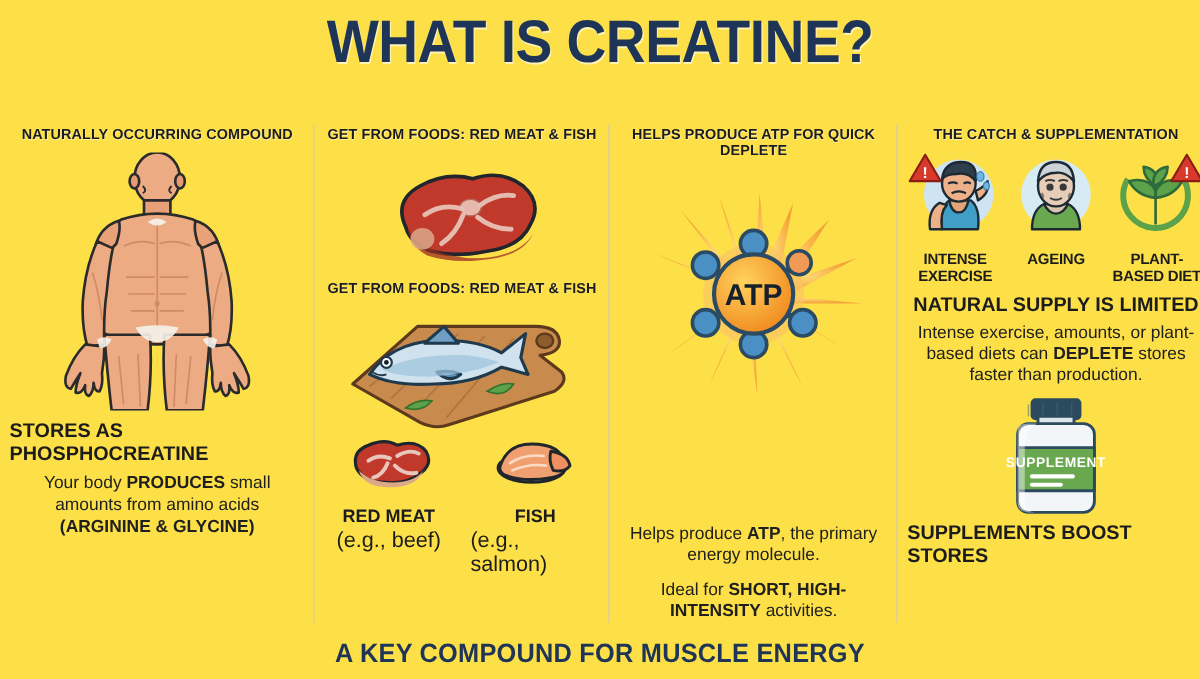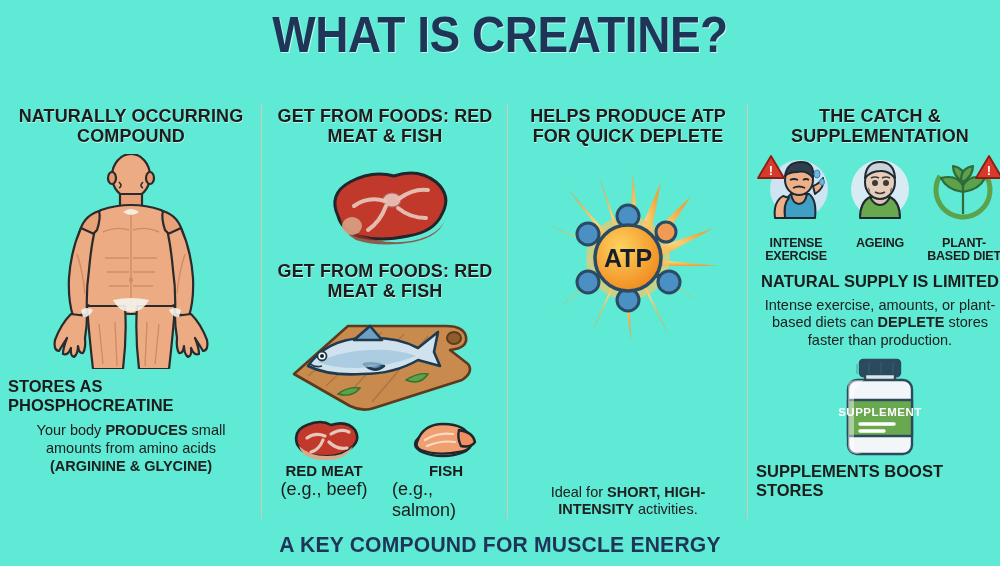--- a/index.html
+++ b/index.html
@@ -3,21 +3,21 @@
 <meta charset="utf-8">
 <style>
   * { margin:0; padding:0; box-sizing:border-box; }
   html,body { width:1000px; height:566px; overflow:hidden; }
   body {
     background:#f2efe4;
     font-family:"Liberation Sans", sans-serif;
     color:#1c1c1c;
     position:relative;
   }
-  .page { position:relative; width:1000px; height:566px; background:#5eead4; }
+  .page { position:relative; width:1000px; height:566px; background:#fde047; }
 
   
   .title {
     position:absolute; top:6px; left:0; width:1000px; text-align:center;
     font-size:50px; font-weight:bold; letter-spacing:-0.5px;
     color:#1f3557; font-family:"Liberation Sans", sans-serif;
     transform:scaleX(0.92); transform-origin:center top;
     text-shadow:1px 1px 0 rgba(255,255,255,0.6);
   }
 
@@ -34,41 +34,41 @@
   .col + .col::before {
     content:""; position:absolute; left:-1px; top:4px; width:1px; height:415px;
     background:#cfcabb;
   }
   .col-1 { flex:0 0 262px; }
   .col-2 { flex:0 0 243px; }
   .col-3 { flex:0 0 240px; }
   .col-4 { flex:1 1 auto; }
 
   .chead {
-    font-size:18px; font-weight:bold; line-height:1.12; text-align:center;
+    font-size:12px; font-weight:bold; line-height:1.12; text-align:center;
     color:#1c1c1c; letter-spacing:0.1px; margin-top:6px;
     text-shadow:0.5px 0.5px 0 rgba(255,255,255,0.55);
   }
   .sub-bold { font-size:16.5px; font-weight:bold; text-align:left; line-height:1.15; }
   .body-txt { font-size:14.5px; text-align:center; line-height:1.22; color:#202020; }
   .body-txt b { font-weight:bold; }
   .small-cap { font-size:15px; font-weight:bold; text-align:center; line-height:1.12; }
   .small-reg { font-size:18px; text-align:left; line-height:1.15; }
 
   
   .figwrap { position:relative; width:200px; height:215px; margin-top:8px; }
   .fig { position:absolute; inset:0; }
   .c1-texts { margin-top:8px; display:flex; flex-direction:column; gap:7px; align-items:center;}
 
   
   .steak { margin-top:10px; }
   .board { margin-top:2px; }
   .foodrow { display:flex; gap:14px; margin-top:2px; align-items:flex-start; justify-content:center; }
   .fooditem { display:flex; flex-direction:column; align-items:center; width:108px; }
-  .fooditem .lbl { margin-top:1px; }
+  .fooditem .lbl { margin-top:15px; }
 
   
   .atpwrap { margin-top:24px; }
   .c3-texts { margin-top:auto; margin-bottom:6px; display:flex; flex-direction:column; gap:11px; align-items:center; }
 
   
   .iconrow { display:flex; justify-content:center; align-items:flex-start; gap:4px; margin-top:6px; }
   .iconcell { display:flex; flex-direction:column; align-items:center; width:80px; }
   .iconcell .ilbl { font-size:12.5px; font-weight:bold; text-align:center; line-height:1.05; margin-top:15px; letter-spacing:-0.2px; }
   .c4-block { margin-top:8px; display:flex; flex-direction:column; gap:6px; align-items:center; }
@@ -292,20 +292,23 @@
             <circle cx="136" cy="112" r="11" fill="#4a90c4"></circle>
             <circle cx="133" cy="62" r="10" fill="#f09a55"></circle>
           </g>
           <circle cx="95" cy="88" r="33" fill="url(#gatp)" stroke="#2b4a63" stroke-width="3.5"></circle>
           <text x="95" y="97" text-anchor="middle" font-family="Liberation Sans, sans-serif" font-size="25" font-weight="bold" fill="#14202b">ATP</text>
         </svg>
       </div>
 
       <div class="c3-texts">
         <div class="body-txt">
+          <span>Helps produce </span><b>ATP</b><span>, the primary energy molecule.</span>
+        </div>
+        <div class="body-txt">
           <span>Ideal for </span><b>SHORT, HIGH-INTENSITY</b><span> activities.</span>
         </div>
       </div>
     </div>
 
     <div class="col col-4">
       <div class="chead">THE CATCH &amp; SUPPLEMENTATION</div>
 
       <div class="iconrow">
 

